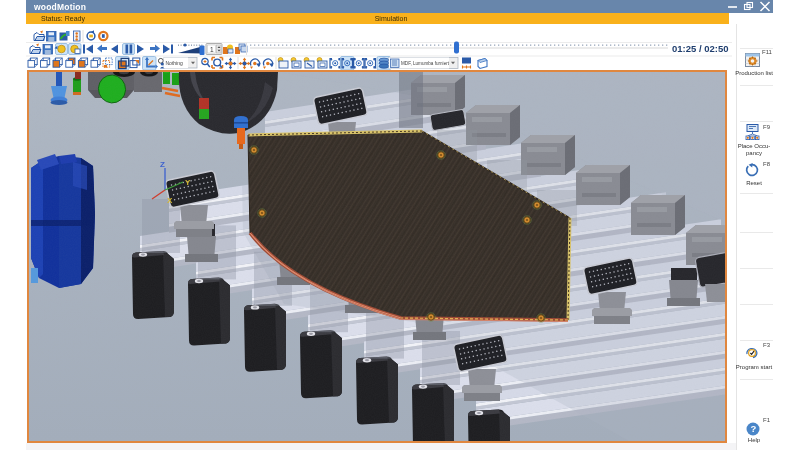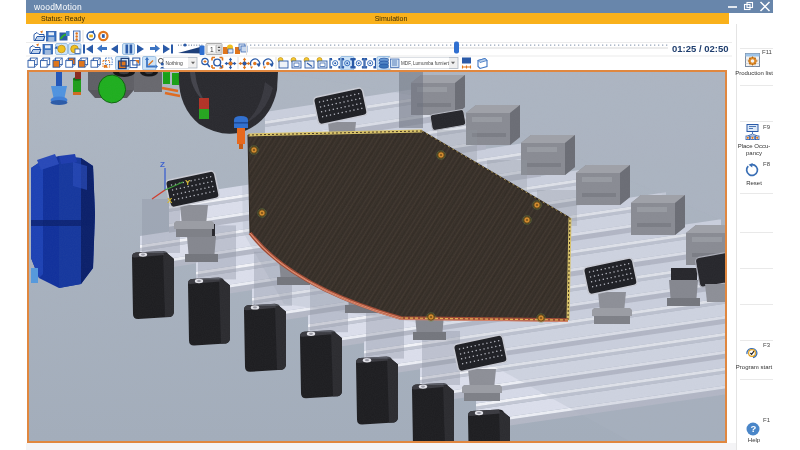--- a/index.html
+++ b/index.html
@@ -1,19 +1,19 @@
 <!DOCTYPE html>
 <html><head>
 <meta charset="utf-8">
 <style>
   html,body{margin:0;padding:0;width:800px;height:450px;overflow:hidden;background:#ffffff;
     font-family:"Liberation Sans",sans-serif;}
   .abs{position:absolute;}
   #titlebar{left:26px;top:0;width:747px;height:13px;background:#6886ab;}
-  #titletext{left:34px;top:2px;font-size:8.5px;font-weight:normal;color:#fff;letter-spacing:0.2px;}
+  #titletext{left:34px;top:2px;font-size:8.5px;font-weight:bold;color:#fff;letter-spacing:0.2px;}
   #yellowbar{left:26px;top:13px;width:703px;height:11px;background:#f9b11c;}
   #statustext{left:41px;top:14.5px;font-size:7px;color:#3a2c06;}
   #simtext{left:26px;top:14.5px;width:730px;text-align:center;font-size:7px;color:#3a2c06;}
   #viewport{left:27px;top:70px;width:700px;height:373px;border:2px solid #e0873f;box-sizing:border-box;background:#aeb7c3;}
   #bottomstrip{left:26px;top:443px;width:711px;height:7px;background:#f4f4f6;}
   #sidebarline{left:736px;top:24px;width:1px;height:426px;background:#e4e4e4;}
   .sep{position:absolute;left:740px;width:33px;height:1px;background:#e9e9e9;}
   .fkey{position:absolute;font-size:6px;color:#444;}
   .blabel{position:absolute;left:729px;width:50px;text-align:center;font-size:6px;color:#333;line-height:6.5px;}
   #timetext{left:672px;top:43px;font-size:9.5px;font-weight:bold;color:#1f3e6e;}

